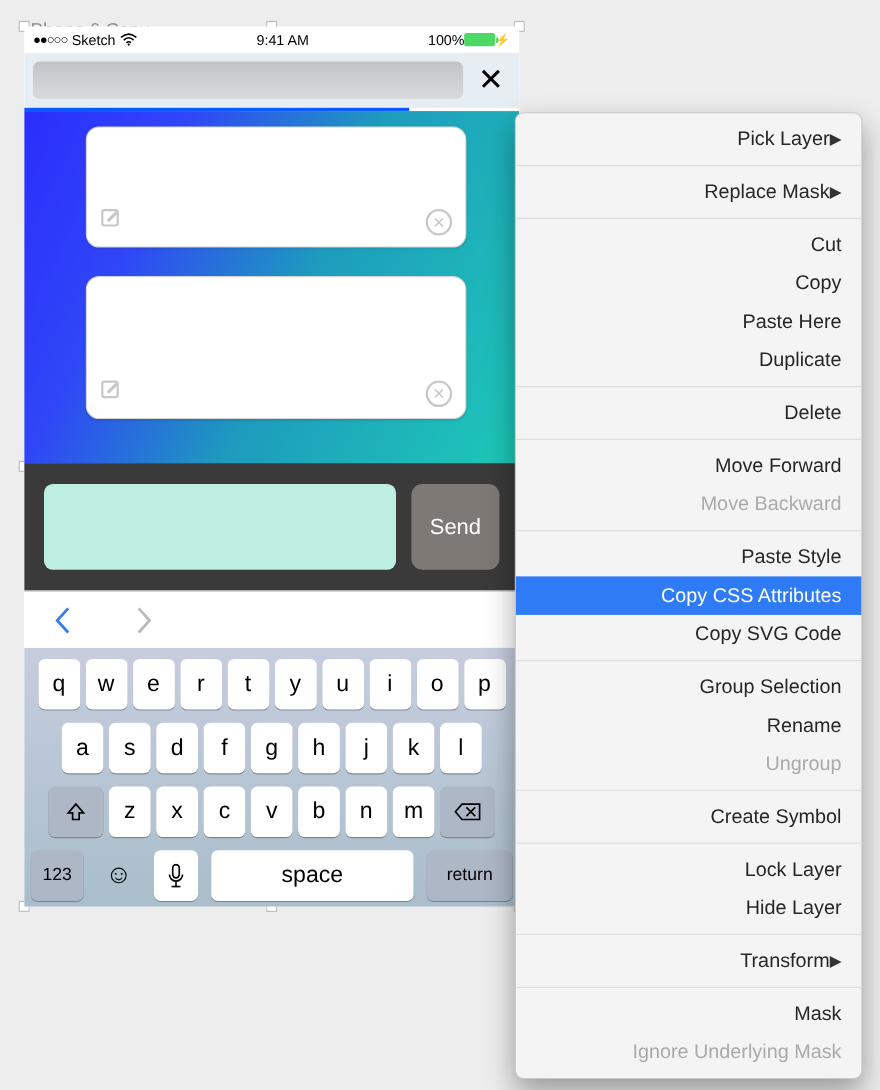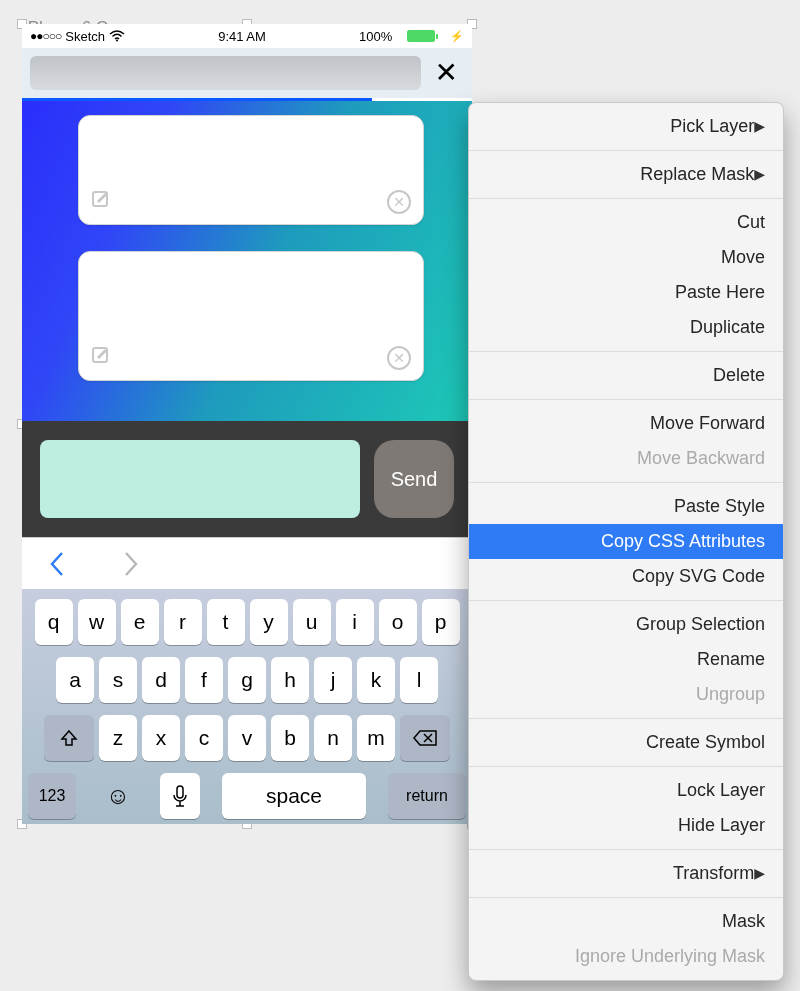--- a/index.html
+++ b/index.html
@@ -10,21 +10,21 @@
   .artboard-wrap { position:absolute; left:22px; top:24px; width:450px; height:800px; }
   .artboard { width:450px; height:800px; background:#fff; position:relative; overflow:hidden;}
   
   
   .handle { position:absolute; width:10px; height:10px; background:#fff; border:1px solid #bbb;}
   
   
   .statusbar { height:24px; display:flex; align-items:center; justify-content:space-between; padding:0 8px; font-size:13px; color:#000;}
   .sb-left { display:flex; align-items:center; gap:4px;}
   .dots { letter-spacing:-1px; font-size:12px;}
-  .sb-right { display:flex; align-items:center; gap:15px;}
+  .sb-right { display:flex; align-items:center; gap:0;}
   .battery { width:28px; height:12px; border:1px solid #4CD964; border-radius:2px; position:relative; background:#4CD964;}
   .battery:after{content:"";position:absolute;right:-4px;top:3px;width:2px;height:5px;background:#4CD964;border-radius:0 1px 1px 0;}
   
   
   .searchbar { height:50px; display:flex; align-items:center; padding:0 8px; gap:8px; background:#E6EEF3; }
   .searchfield { flex:1; height:34px; border-radius:6px; background:linear-gradient(#c0c4c8,#d7dbde); }
   .close-x { font-size:28px; color:#000; line-height:1; padding:0 6px;}
   
   
   .bluebar { height:3px; background:#0a58ff; width:350px;}
@@ -32,39 +32,39 @@
   
   .gradient-area { height:320px; background:linear-gradient(115deg,#2a2efc 0%, #3046f7 25%, #1e9bbd 55%, #1dc9b7 100%); padding:14px 48px 14px 56px; display:flex; flex-direction:column; gap:22px;}
   .card { background:#fff; border:1px solid #d4d4d4; border-radius:12px; height:110px; position:relative; box-shadow:0 1px 2px rgba(0,0,0,.1);}
   .card .edit-ic { position:absolute; left:12px; bottom:10px; color:#c7c7c7;}
   .card .del-ic  { position:absolute; right:12px; bottom:10px; width:24px; height:24px; border:2px solid #c7c7c7; border-radius:50%; display:flex; align-items:center; justify-content:center; color:#c7c7c7; font-size:14px;}
   .card2 { margin-top:4px; height:130px;}
   
   
   .compose { background:#3a3a3a; height:116px; display:flex; align-items:center; padding:18px; gap:14px;}
   .compose-input { flex:1; height:78px; background:#bdeee1; border-radius:8px;}
-  .send-btn { background:#7f7975; color:#fff; border:none; border-radius:20px; height:78px; width:80px; font-size:20px;}
+  .send-btn { background:#7f7975; color:#fff; border:none; border-radius:10px; height:78px; width:80px; font-size:20px;}
   
   
   .kb-toolbar { height:52px; background:#fff; border-top:1px solid #ccc; display:flex; align-items:center; gap:52px; padding-left:26px;}
   .kb-toolbar svg{display:block}
   
   
   .keyboard { background:linear-gradient(180deg,#c6cdde 0%, #a6bcc8 100%); padding:10px 6px 8px; height:260px;}
   .krow { display:flex; justify-content:center; gap:5px; margin-bottom:12px;}
   .key { background:#fff; border-radius:6px; width:38px; height:46px; display:flex; align-items:center; justify-content:center; font-size:21px; box-shadow:0 1px 0 rgba(0,0,0,.3);}
   .key-dark { background:#aeb7c6; color:#000;}
   .key-wide { width:50px;}
   .key-shift { width:50px;}
   .key-space { flex:1;}
   .key-num { width:48px; font-size:16px;}
   .key-return { width:78px; font-size:16px; background:#aeb7c6;}
   .key-emoji { background:transparent; box-shadow:none; font-size:24px; width:40px;}
   .key-mic   { background:#fff; width:40px;}
-  .krow-bottom { gap:22px; align-items:flex-end;}
+  .krow-bottom { gap:12px; align-items:flex-end;}
   
   
   .ctx { position:absolute; left:468px; top:102px; width:316px; background:#f4f4f4; border:1px solid #c9c9c9; border-radius:8px; box-shadow:0 12px 26px rgba(0,0,0,.35); padding:6px 0; font-size:18px; color:#262626;}
   .ctx .item { padding:4px 18px 4px 30px; display:flex; align-items:center; justify-content:flex-end; line-height:1.5; white-space:nowrap;}
   .ctx .item.disabled{ color:#aaa;}
   .ctx .item.sel { background:#2f7bf6; color:#fff;}
   .ctx hr { border:none; border-top:1px solid #dcdcdc; margin:6px 0;}
   .ctx .arr { font-size:14px; color:#333;}
 </style>
 </head>
@@ -218,21 +218,21 @@
   <hr>
   <div class="item">
       <span>Replace Mask</span>
       <span class="arr">▶</span>
     </div>
   <hr>
   <div class="item">
       <span>Cut</span>
     </div>
   <div class="item">
-      <span>Move</span>
+      <span>Copy</span>
     </div>
   <div class="item">
       <span>Paste Here</span>
     </div>
   <div class="item">
       <span>Duplicate</span>
     </div>
   <hr>
   <div class="item">
       <span>Delete</span>

